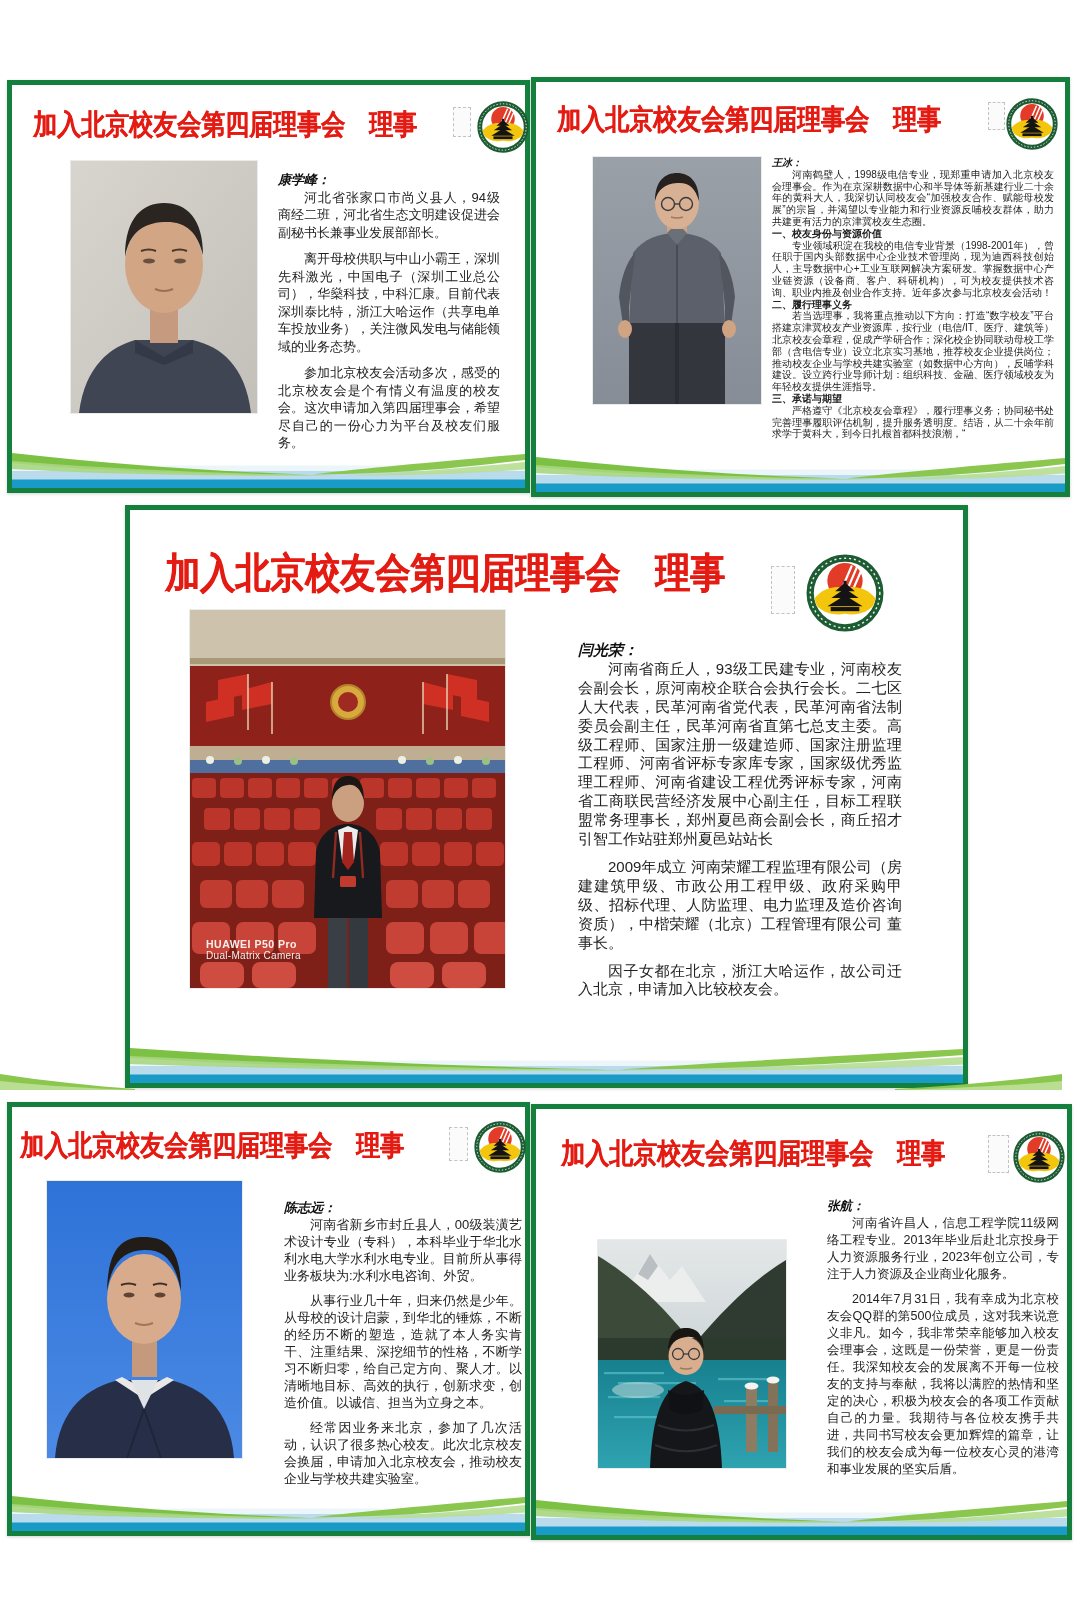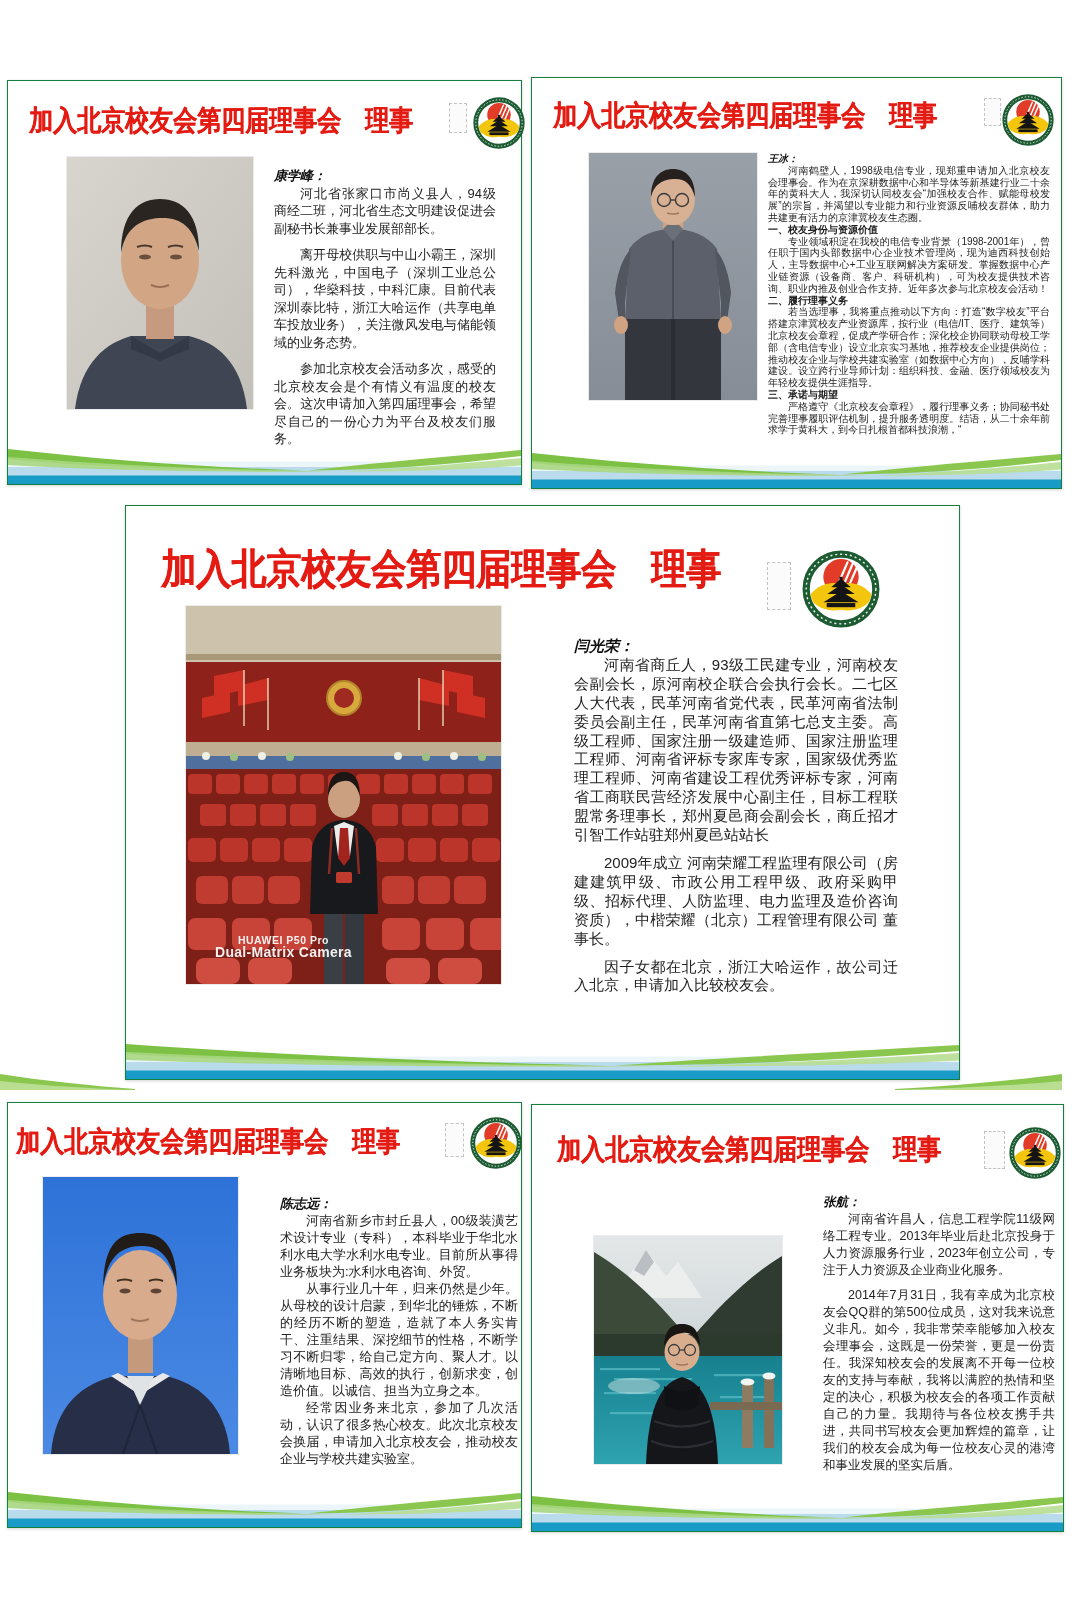--- a/index.html
+++ b/index.html
@@ -1,18 +1,18 @@
 <!DOCTYPE html>
 <html><head>
 <meta charset="utf-8">
 <style>
   html,body{margin:0;padding:0;background:#ffffff;}
   #canvas{position:relative;width:1080px;height:1620px;background:#ffffff;overflow:hidden;
           font-family:"Liberation Sans","DejaVu Sans",sans-serif;}
-  .card{position:absolute;background:#fff;border:1px solid #15803d;
+  .card{position:absolute;background:#fff;border:5px solid #15803d;
         box-shadow:0 1px 3px rgba(0,0,0,.18);}
   .c1{left:7px;top:80px;width:513px;height:403px}
   .c2{left:531px;top:77px;width:529px;height:410px}
   .c3{left:125px;top:505px;width:833px;height:573px}
   .c4{left:7px;top:1102px;width:513px;height:424px}
   .c5{left:531px;top:1104px;width:531px;height:426px}
   .title{position:absolute;font-weight:900;color:#e41b12;font-size:24px;white-space:nowrap;
          transform:scaleY(1.18);transform-origin:left top;text-shadow:.6px 0 currentColor;letter-spacing:0;}
   .c3 .title{font-size:35px;text-shadow:.8px 0 currentColor;}
   .logo{position:absolute;width:52px;height:52px;}
@@ -23,29 +23,29 @@
   .bio{position:absolute;text-align:justify;color:#222;}
   .bio .nm{font-weight:bold;color:#101010;font-style:italic;}
   .bio p{margin:0;text-indent:2em;}
   .b1{font-size:13px;line-height:17.5px;}
   .b1 p+p{margin-top:9px}
   .b2{font-size:10px;line-height:11.8px;}
   .b2 .hd{font-weight:bold;text-indent:0;}
   .b3{font-size:15px;line-height:18.9px;}
   .b3 p+p{margin-top:9px}
   .b4{font-size:13px;line-height:17px;}
-  .b4 p+p{}
+  .b4 p+p{margin-top:8px}
   .b5{font-size:12.5px;line-height:17px;}
   .b5 p+p{margin-top:8px}
   .footer{position:absolute;left:0;right:0;bottom:0;height:40px;}
   .footer svg{width:100%;height:100%;display:block;}
   .frag{position:absolute;}
-  .wm{position:absolute;left:29px;bottom:26px;color:rgba(255,255,255,.92);
-      font-size:10.5px;font-weight:bold;line-height:12px;letter-spacing:.5px;text-align:center;}
-  .wm .wm2{font-size:14px;font-weight:bold;letter-spacing:.3px;}
+  .wm{position:absolute;left:16px;bottom:26px;color:rgba(255,255,255,.92);
+      font-size:10.5px;font-weight:bold;line-height:12px;letter-spacing:.5px;}
+  .wm .wm2{font-size:10px;font-weight:normal;letter-spacing:.3px;}
 </style>
 </head>
 <body>
 
 <svg width="0" height="0" style="position:absolute" aria-hidden="true">
   <defs>
     <symbol id="sym-logo" viewBox="0 0 60 60">
       <circle cx="30" cy="30" r="26.8" fill="#ffffff" stroke="#1d5c33" stroke-width="5.6"></circle>
       <circle cx="30" cy="30" r="26.8" fill="none" stroke="rgba(255,255,255,.9)" stroke-width="1.1" stroke-dasharray="1.6 2.2"></circle>
       <clipPath id="logoClip">

